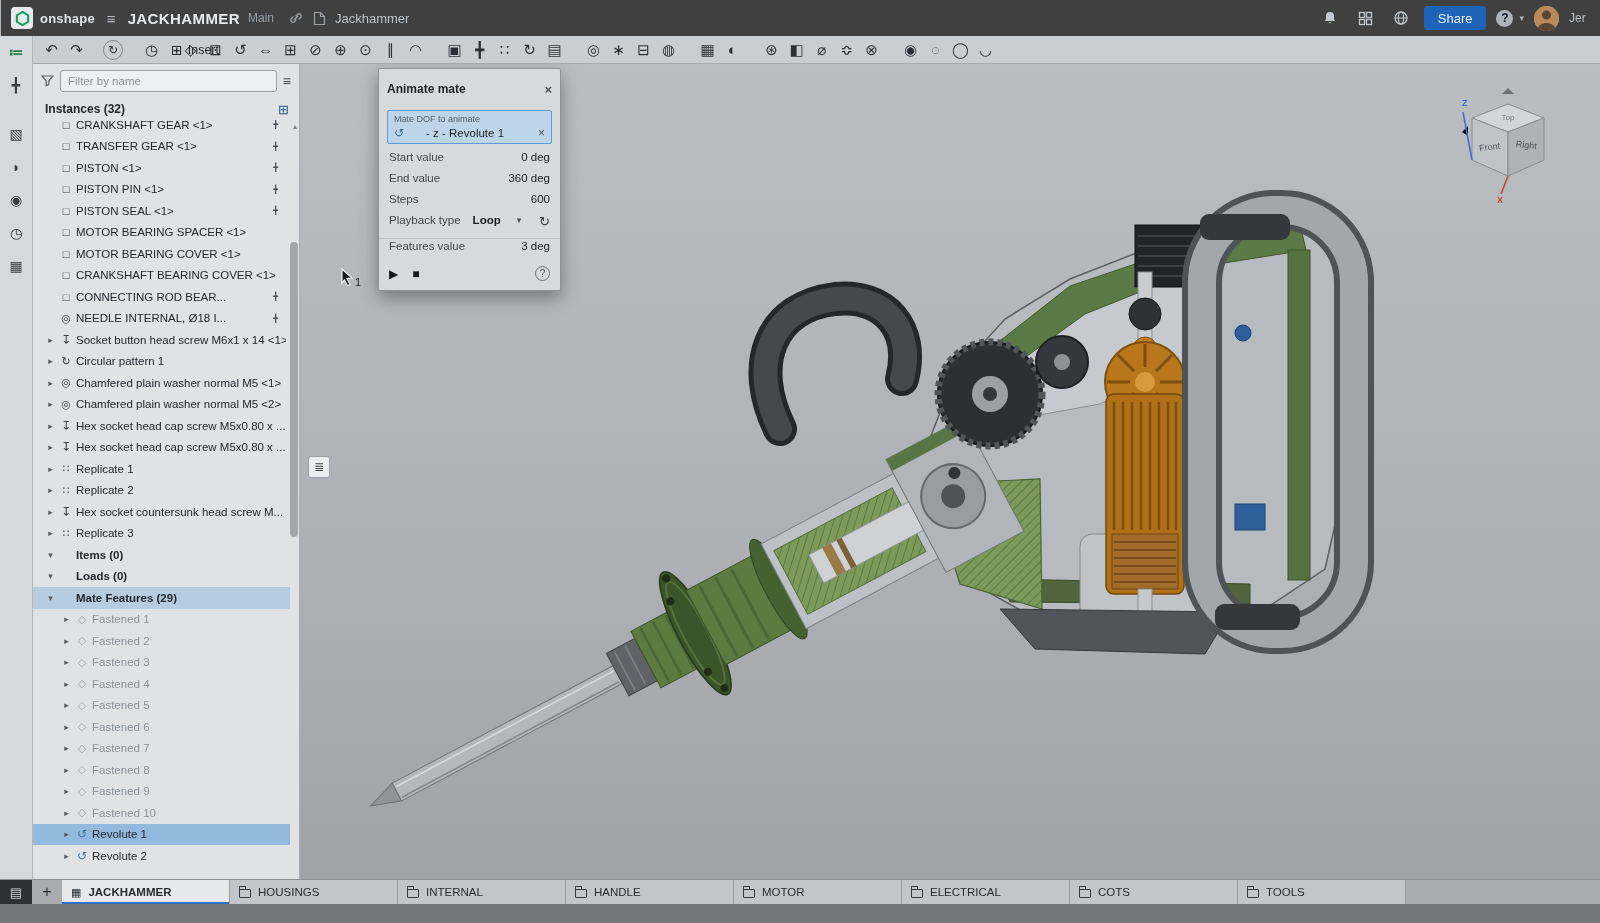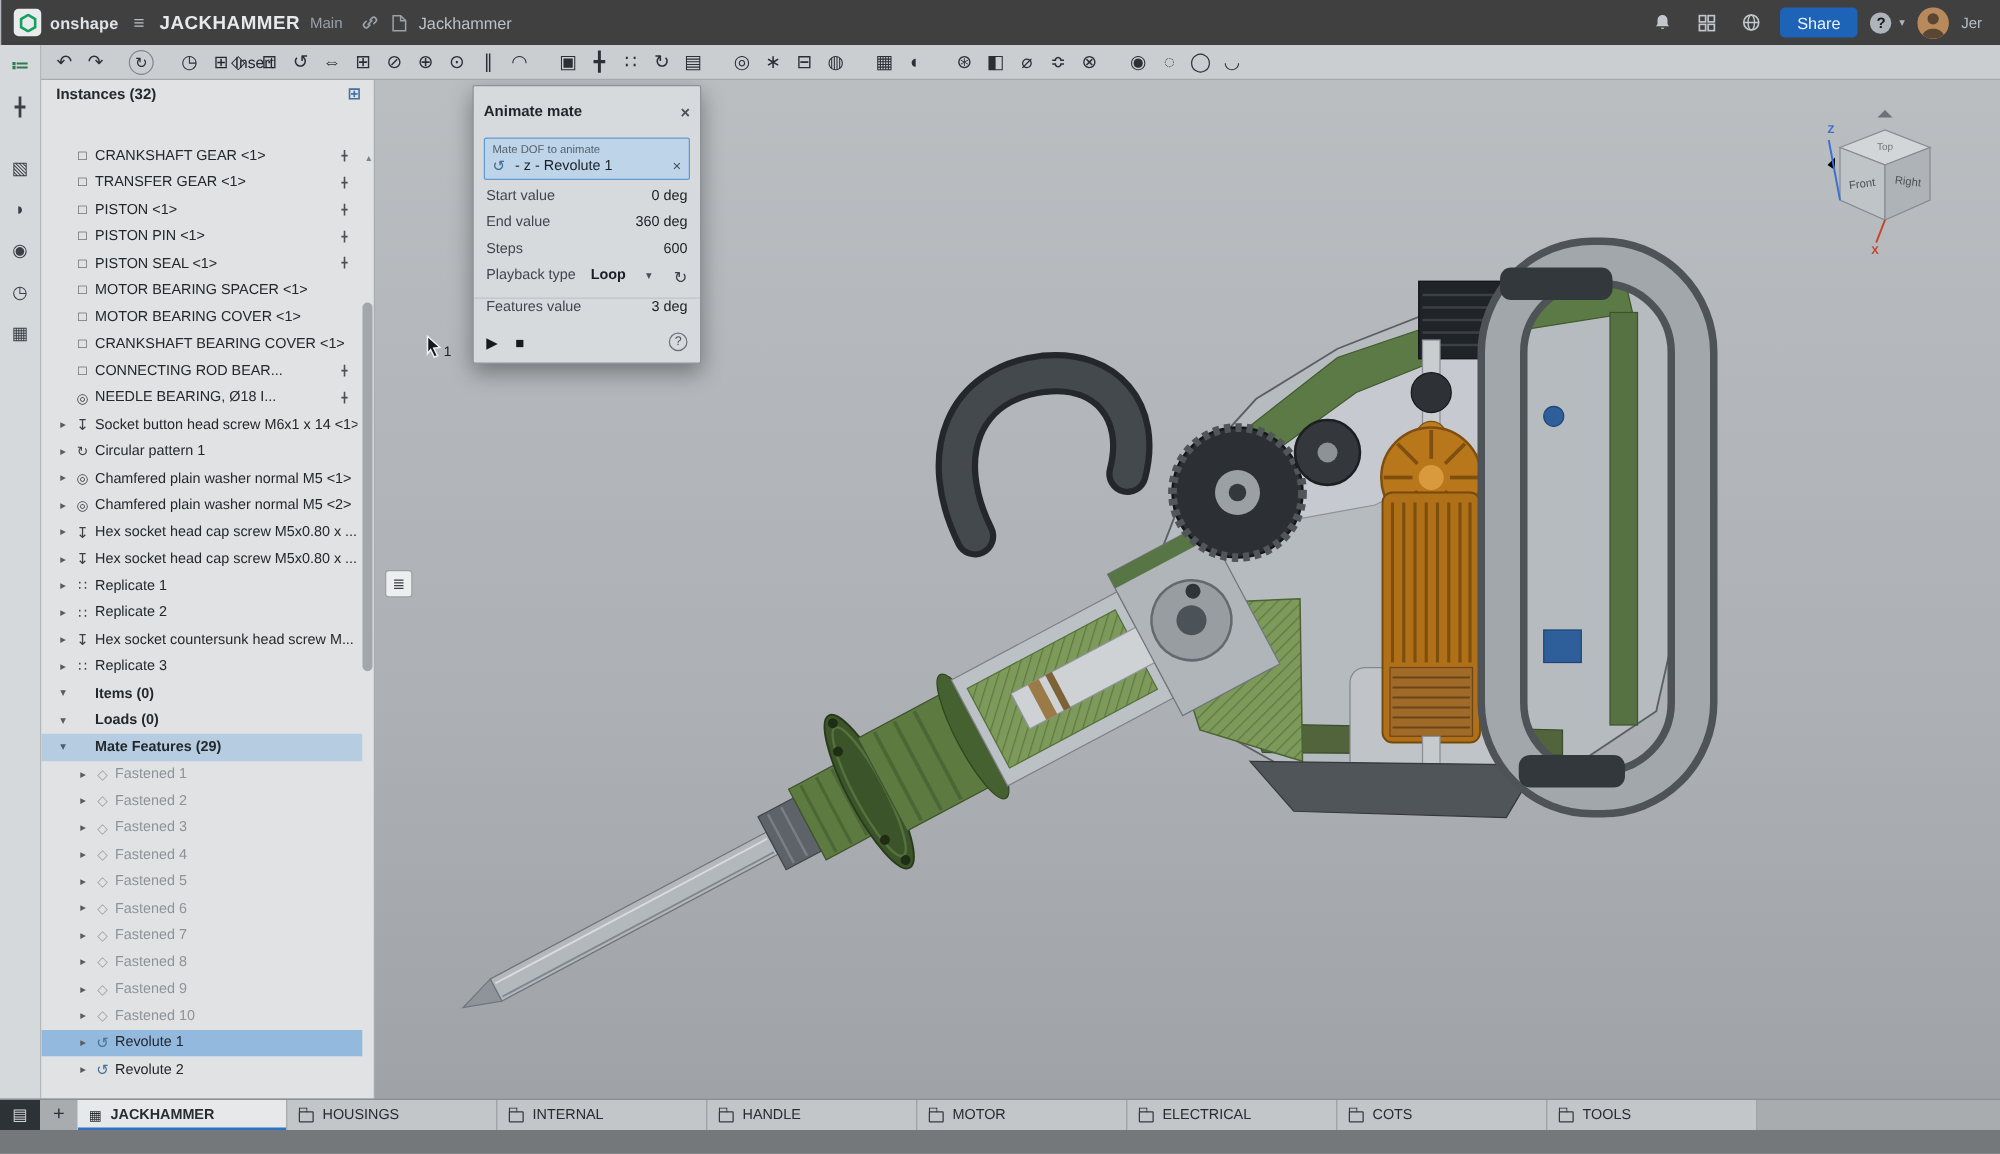--- a/index.html
+++ b/index.html
@@ -88,21 +88,21 @@
   .cursor-label{position:absolute;left:55px;top:212px;font-size:11px;color:#1d2control;color:#1d2125;z-index:15}
   .viewcube{position:absolute;right:46px;top:24px;width:96px;height:116px}
 
   
   .dialog{position:absolute;left:78px;top:4px;width:183px;background:#d7dadc;border:1px solid #8d9399;border-radius:2px;box-shadow:0 7px 18px rgba(0,0,0,.35);z-index:25}
   .dlg-head{display:flex;align-items:center;height:40px;padding:0 8px;font-size:12px;font-weight:700;color:#1f2428;cursor:move}
   .dlg-close{margin-left:auto;font-size:13px;color:#4a5056;cursor:pointer}
   .dlg-close::before{content:"×"}
   .dof-box{margin:1px 8px 7px;background:#bed4e9;border:1px solid #5f9bd6;border-radius:2px;padding:3px 6px;cursor:pointer}
   .dof-label{font-size:9px;color:#55606a}
-  .dof-val{display:flex;align-items:center;gap:8px;font-size:11.5px;color:#1c2control;color:#1c2125;margin-top:2px}
+  .dof-val{display:flex;align-items:center;gap:22px;font-size:11.5px;color:#1c2control;color:#1c2125;margin-top:2px}
   .dof-ic{font-size:12px;color:#3c6d91}
   .dof-ic::before{content:"↺"}
   .dof-x{margin-left:auto;font-size:12px;color:#4a5056;cursor:pointer}
   .dof-x::before{content:"×"}
   .drow{display:flex;align-items:flex-start;height:21px;padding:0 10px}
   .dlabel{color:#40464c;font-size:11.5px}
   .dval{margin-left:auto;color:#1b1f23;font-size:11.5px}
   .drow.playback .dval{margin-left:12px;margin-right:auto;display:flex;align-items:center;gap:16px;font-weight:600}
   .dd-caret{font-size:9px;color:#4a5056}
   .dd-caret::before{content:"▾"}
@@ -364,20 +364,27 @@
     <span class="rbtn">
       <span>◷</span>
     </span>
 
     <span class="rbtn">
       <span>▦</span>
     </span>
   </nav>
 
 <aside class="sidebar">
+  <div class="filterbar">
+    <svg width="13" height="12" viewBox="0 0 13 12">
+      <path d="M1 1h11L7.8 5.8v3.6l-2.6 1.4V5.8z" fill="none" stroke="#5a6066" stroke-width="1.2"></path>
+    </svg>
+    <input class="filter-input" placeholder="Filter by name" style="">
+    <span class="list-toggle"></span>
+  </div>
   <div class="inst-head">
     <span>Instances (32)</span>
     <span class="inst-insert"></span>
   </div>
   <div class="rows">
 
       <div class="row clipped">
         <span class="chev"></span>
         <span class="icn part"></span>
         <span class="lbl">CRANKSHAFT GEAR &lt;1&gt;</span>
@@ -436,21 +443,21 @@
       <div class="row">
         <span class="chev"></span>
         <span class="icn part"></span>
         <span class="lbl">CONNECTING ROD BEAR...</span>
         <span class="right-icn"></span>
       </div>
 
       <div class="row">
         <span class="chev"></span>
         <span class="icn bearing"></span>
-        <span class="lbl">NEEDLE BEARING, Ø18 I...</span>
+        <span class="lbl">NEEDLE INTERNAL, Ø18 I...</span>
         <span class="right-icn"></span>
       </div>
 
       <div class="row">
         <span class="chev right"></span>
         <span class="icn screw"></span>
         <span class="lbl">Socket button head screw M6x1 x 14 &lt;1&gt;</span>
 
       </div>
 

